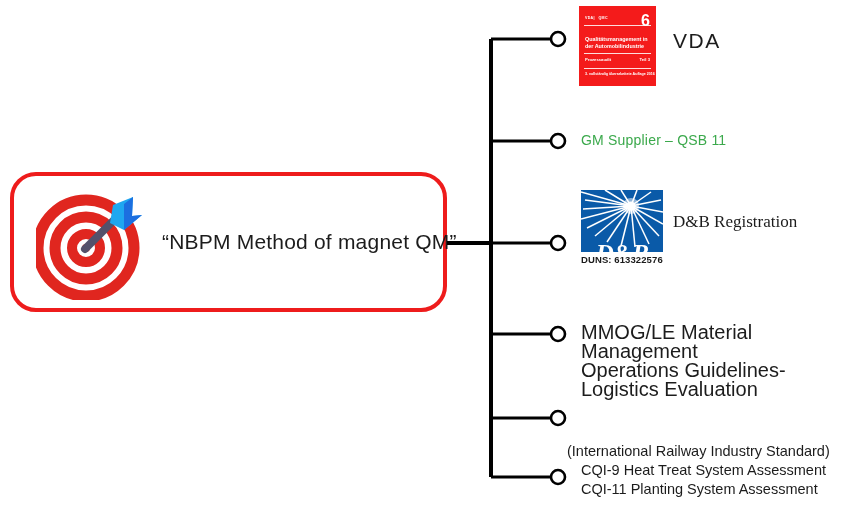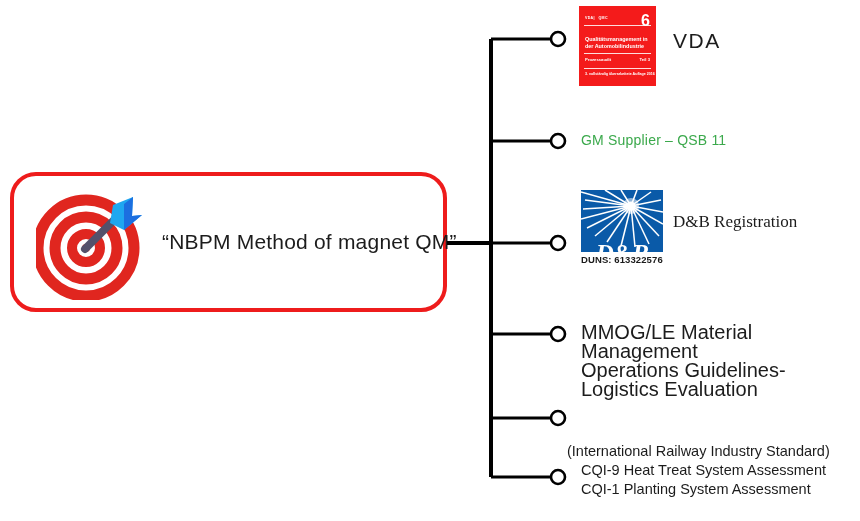--- a/index.html
+++ b/index.html
@@ -314,13 +314,13 @@
   <div id="db-duns">DUNS: 613322576</div>
 </div>
 <div class="branch-label" id="label-db">D&amp;B Registration</div>
 
 <div class="branch-label" id="label-mmog">MMOG/LE   Material Management
 Operations Guidelines- Logistics Evaluation</div>
 
 <div class="branch-label" id="label-iris">(International Railway Industry Standard)</div>
 
 <div class="branch-label" id="label-cqi">CQI-9 Heat Treat System Assessment
-CQI-1 Planting System Assessment</div>
+CQI-11 Planting System Assessment</div>
 
 </body></html>

